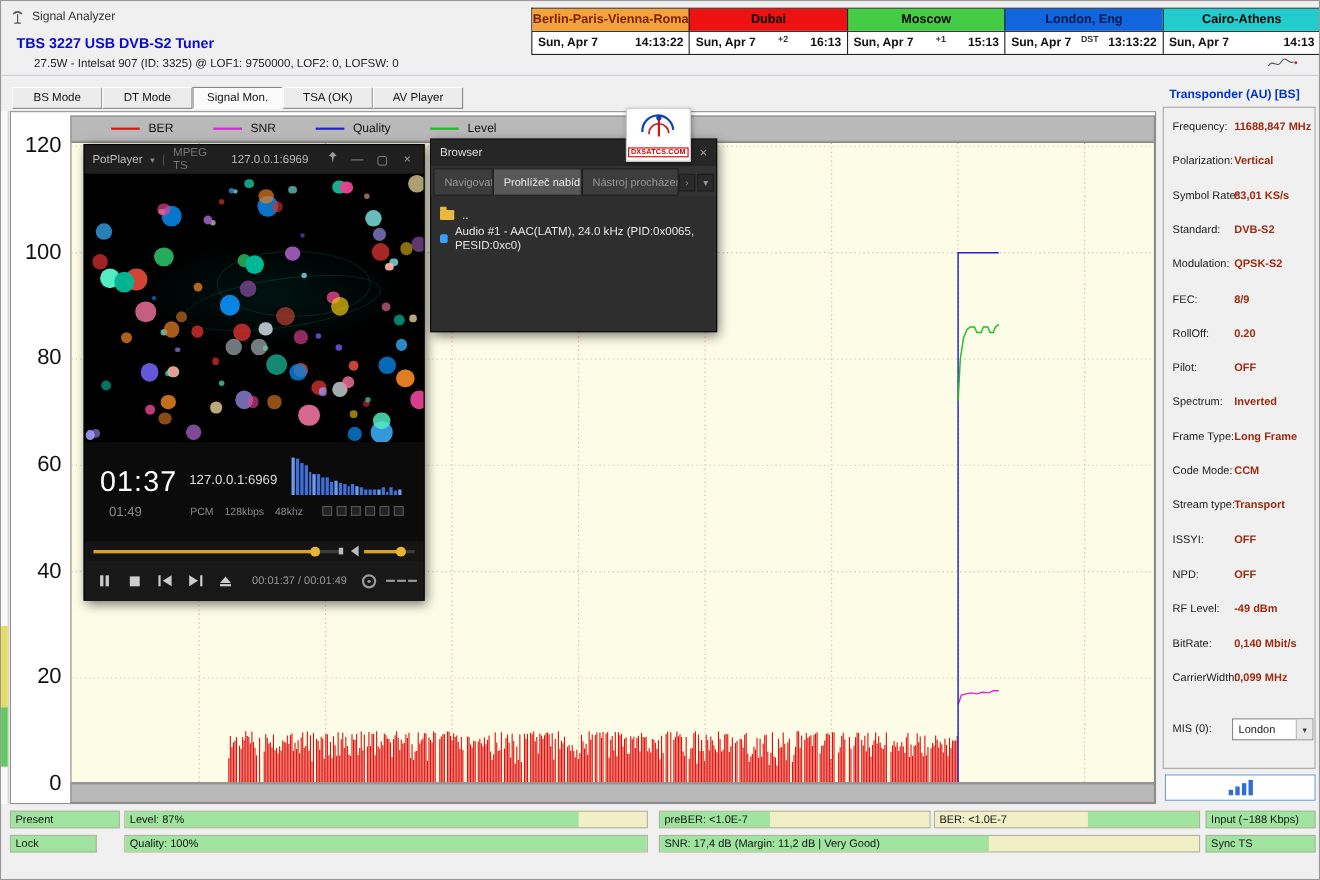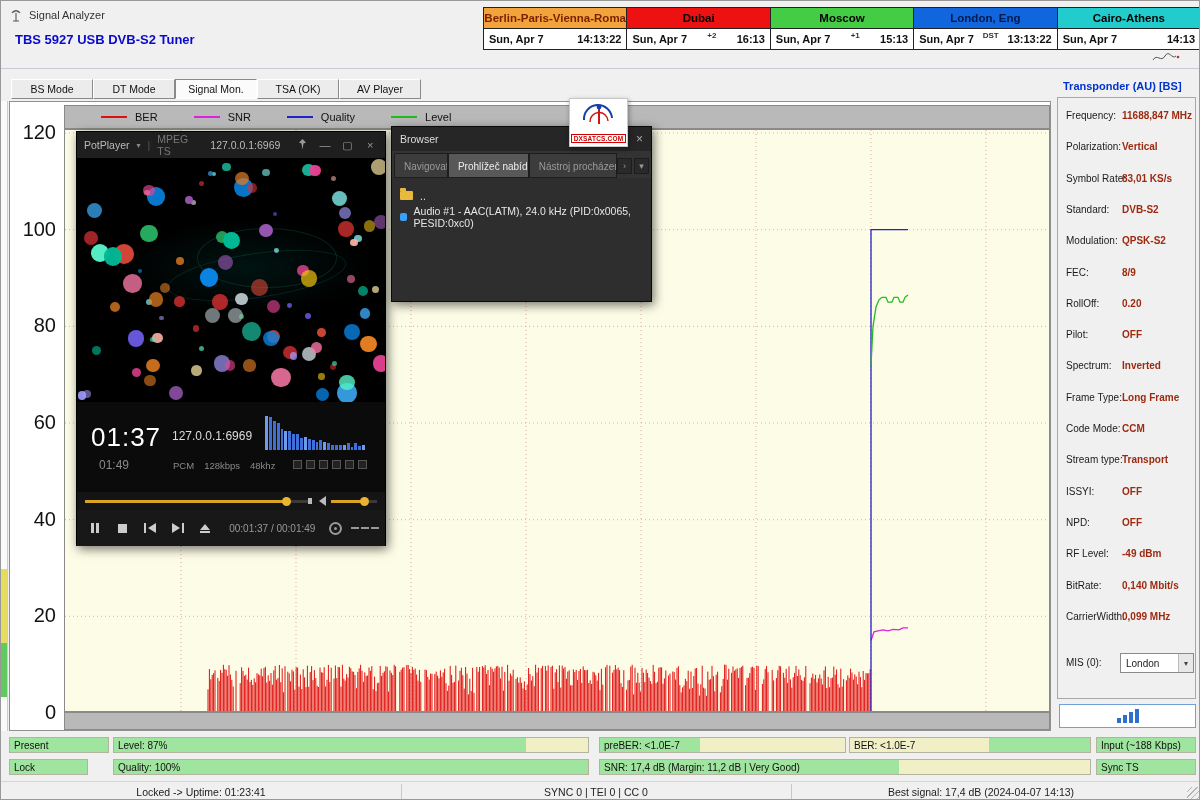--- a/index.html
+++ b/index.html
@@ -176,21 +176,22 @@
           <span class="ct-date">Sun, Apr 7</span>
           <span class="ct-time">14:13</span>
         </div>
       </div>
   </div>
   <svg class="signature" width="30" height="14">
     <path d="M2 9 C6 2, 10 12, 14 5 S 21 9, 25 5" stroke="#555" stroke-width="1" fill="none"></path>
     <circle cx="27" cy="6" r="1.3" fill="#c03030"></circle>
   </svg>
 
-  <div class="tuner-title">TBS 5927 USB DVB-S2 Tuner</div>
+  <div class="tuner-title">TBS 3227 USB DVB-S2 Tuner</div>
+  <div class="tuner-sub">27.5W - Intelsat 907 (ID: 3325) @ LOF1: 9750000, LOF2: 0, LOFSW: 0</div>
   <div class="header-line"></div>
 
   <div class="tabs">
       <div class="tab">BS Mode</div>
       <div class="tab">DT Mode</div>
       <div class="tab active">Signal Mon.</div>
       <div class="tab">TSA (OK)</div>
       <div class="tab">AV Player</div>
     </div>
 
@@ -579,22 +580,14 @@
       </div>
       <div class="scell bar" style="left: 598px; top: 758px; width: 492px;">
         <div class="sfill" style="width: 61%; left: 0px;"></div>
         <span class="lbl">SNR: 17,4 dB (Margin: 11,2 dB | Very Good)</span>
       </div>
       <div class="scell badge" style="left: 1095px; top: 758px; width: 100px;">
         <span class="lbl">Sync TS</span>
       </div>
     </div>
 
-  <div class="statusbar">
-    <div class="sb-sec" style="left:0;width:400px;">Locked -&gt; Uptime: 01:23:41</div>
-    <div class="sb-sec" style="left:400px;width:390px;">SYNC 0 | TEI 0 | CC 0</div>
-    <div class="sb-sec" style="left:790px;width:380px;">Best signal: 17,4 dB (2024-04-07 14:13)</div>
-    <div class="sb-div" style="left:400px;"></div>
-    <div class="sb-div" style="left:790px;"></div>
-    <div class="grip"></div>
-  </div>
 
 </div>
 
 </body></html>

